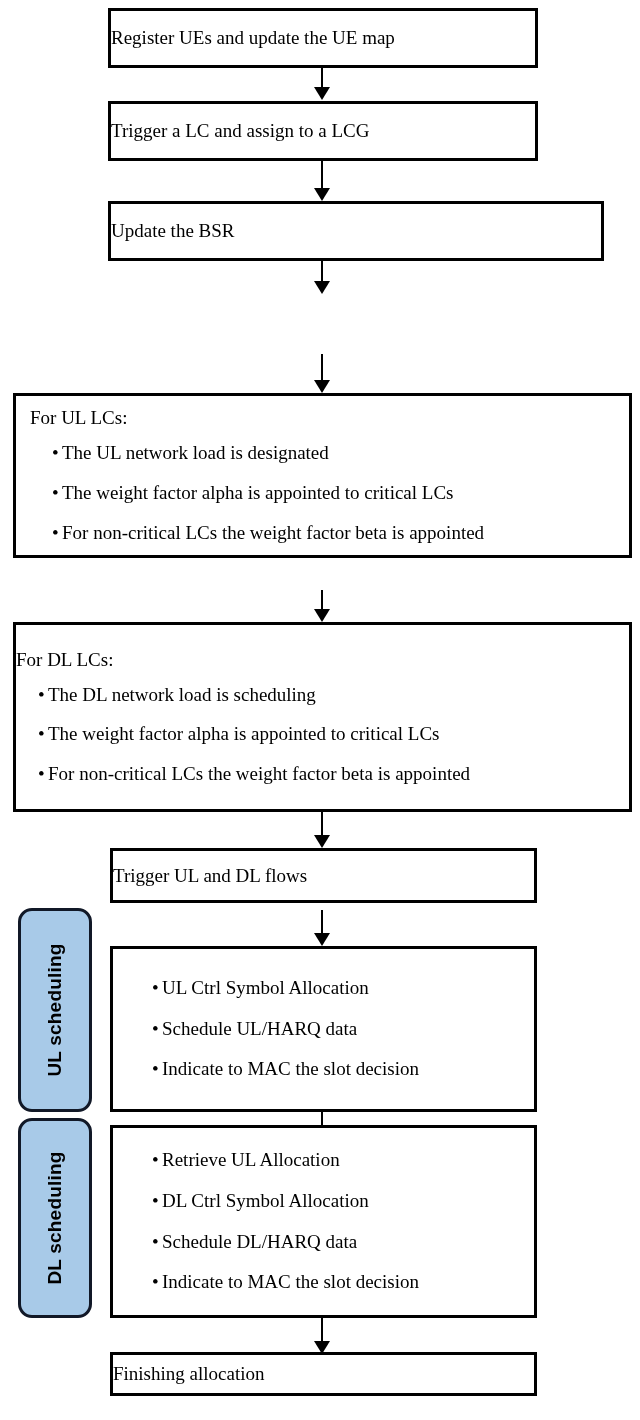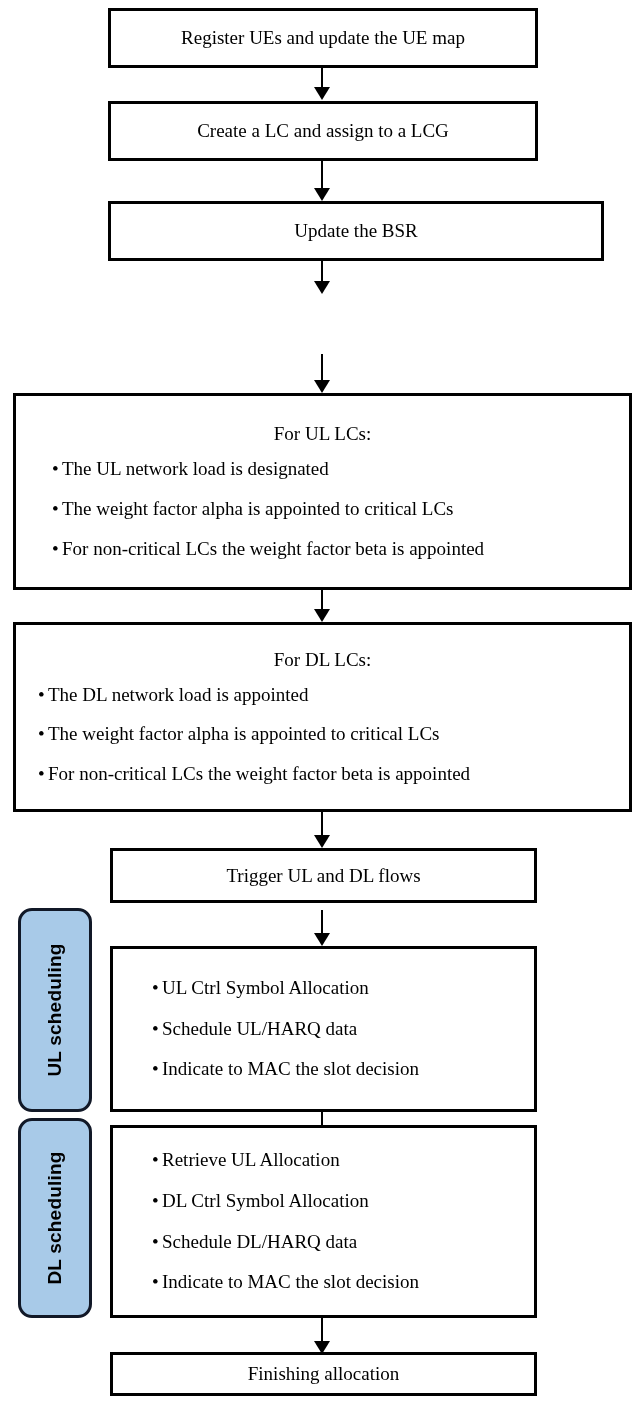--- a/index.html
+++ b/index.html
@@ -23,21 +23,21 @@
   .box {
     position: absolute;
     box-sizing: border-box;
     border: 3px solid #000000;
     background: #ffffff;
     display: flex;
     flex-direction: column;
     justify-content: center;
   }
   .box-title {
-    text-align: center;
+    text-align: left;
     font-size: 19px;
     line-height: 1.15;
   }
 
   
   .bullets {
     margin: 0;
     padding: 0;
     list-style: none;
   }
@@ -119,21 +119,21 @@
   <div class="box" style="left:108px; top:8px; width:430px; height:60px;">
     <div class="box-title">Register UEs and update the UE map</div>
   </div>
 
   <div class="arrow" style="left:314px; top:68px; height:32px;">
     <div class="stem" style="height:20px;"></div>
     <div class="head"></div>
   </div>
 
   <div class="box" style="left:108px; top:101px; width:430px; height:60px;">
-    <div class="box-title">Create a LC and assign to a LCG</div>
+    <div class="box-title">Trigger a LC and assign to a LCG</div>
   </div>
 
   <div class="arrow" style="left:314px; top:161px; height:40px;">
     <div class="stem" style="height:28px;"></div>
     <div class="head"></div>
   </div>
 
   <div class="box" style="left:108px; top:201px; width:496px; height:60px;">
     <div class="box-title">Update the BSR</div>
   </div>
@@ -142,21 +142,21 @@
     <div class="stem" style="height:21px;"></div>
     <div class="head"></div>
   </div>
 
 
   <div class="arrow" style="left:314px; top:354px; height:39px;">
     <div class="stem" style="height:27px;"></div>
     <div class="head"></div>
   </div>
 
-  <div class="box lc-box" style="left:13px; top:393px; width:619px; height:197px; padding:10px 14px;">
+  <div class="box lc-box" style="left:13px; top:393px; width:619px; height:165px; padding:10px 14px;">
     <div class="box-title">For UL LCs:</div>
     <ul class="bullets">
       <li>
         <span class="bullet">•</span>
         <span>The UL network load is designated</span>
       </li>
       <li>
         <span class="bullet">•</span>
         <span>The weight factor alpha is appointed to critical LCs</span>
       </li>
@@ -170,21 +170,21 @@
   <div class="arrow" style="left:314px; top:590px; height:32px;">
     <div class="stem" style="height:20px;"></div>
     <div class="head"></div>
   </div>
 
   <div class="box lc-box" style="left:13px; top:622px; width:619px; height:190px; padding:10px 0;">
     <div class="box-title">For DL LCs:</div>
     <ul class="bullets">
       <li>
         <span class="bullet">•</span>
-        <span>The DL network load is appointed</span>
+        <span>The DL network load is scheduling</span>
       </li>
       <li>
         <span class="bullet">•</span>
         <span>The weight factor alpha is appointed to critical LCs</span>
       </li>
       <li>
         <span class="bullet">•</span>
         <span>For non-critical LCs the weight factor beta is appointed</span>
       </li>
     </ul>

